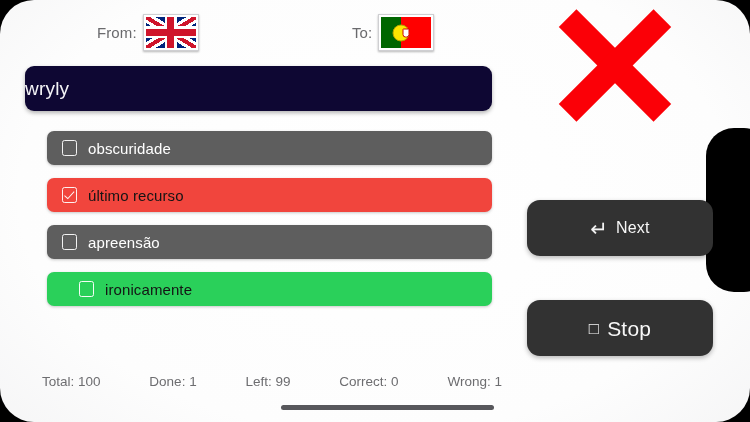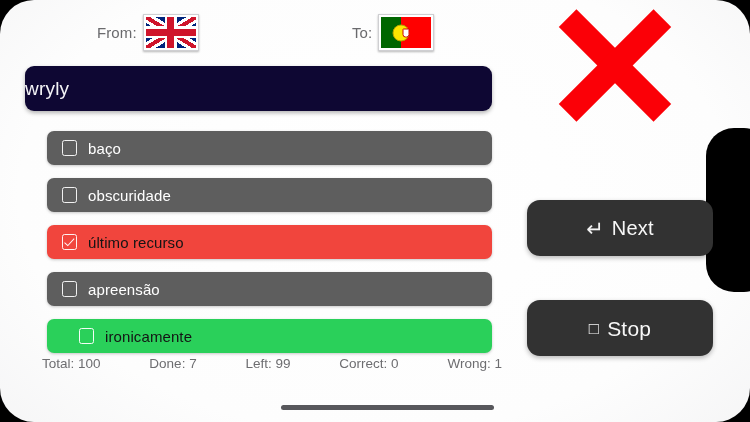--- a/index.html
+++ b/index.html
@@ -194,21 +194,21 @@
   }
   #btn-next { top: 200px; }
   #btn-stop { top: 300px; }
   .btn-icon {
     font-size: 21px;
     color: #f2f2f2;
     line-height: 1;
     display: inline-block;
   }
   .btn-label {
-    font-size: 20px;
+    font-size: 16px;
     color: #f7f7f7;
     letter-spacing: .2px;
     line-height: 1;
   }
   #btn-stop .btn-icon { font-size: 17px; }
   #btn-stop .btn-label { font-size: 21px; }
 
   
   #result-x {
     position: absolute;
@@ -223,21 +223,21 @@
     width: 134px; height: 25px;
     background: #fb0007;
     margin-left: -67px; margin-top: -12.5px;
   }
   #result-x .bar.b1 { transform: rotate(45deg); }
   #result-x .bar.b2 { transform: rotate(-45deg); }
 
   
   #stats {
     position: absolute;
-    left: 42px; top: 356px;
+    left: 42px; top: 374px;
     width: 460px;
     display: flex;
     justify-content: space-between;
     z-index: 3;
   }
   .stat {
     font-size: 13.5px;
     color: #6d6d70;
     white-space: nowrap;
   }
@@ -286,24 +286,20 @@
       </div>
 
     </div>
 
     <div id="word-box">
       <span id="word-text">wryly</span>
     </div>
 
     <div id="options">
 
-      <div class="option neutral">
-        <span class="checkbox"></span>
-        <span class="opt-label">baço</span>
-      </div>
 
       <div class="option neutral">
         <span class="checkbox"></span>
         <span class="opt-label">obscuridade</span>
       </div>
 
       <div class="option wrong">
         <span class="checkbox checked"></span>
         <span class="opt-label">último recurso</span>
       </div>
@@ -330,21 +326,21 @@
       <span class="btn-label">Next</span>
     </div>
 
     <div class="action-btn" id="btn-stop">
       <span class="btn-icon">□</span>
       <span class="btn-label">Stop</span>
     </div>
 
     <div id="stats">
       <span class="stat">Total: 100</span>
-      <span class="stat">Done: 7</span>
+      <span class="stat">Done: 1</span>
       <span class="stat">Left: 99</span>
       <span class="stat">Correct: 0</span>
       <span class="stat">Wrong: 1</span>
     </div>
 
     <div id="home-indicator"></div>
 
     <div id="right-bezel"></div>
 
   </div>

